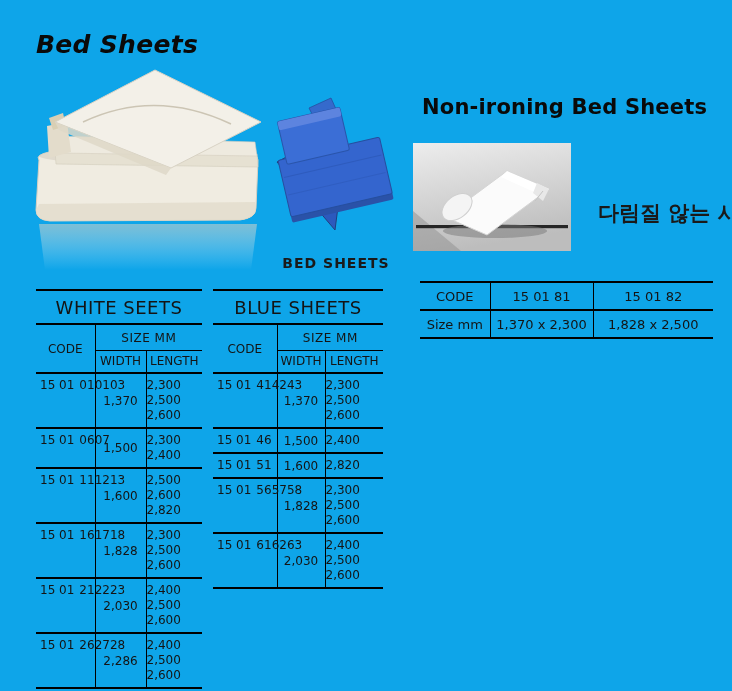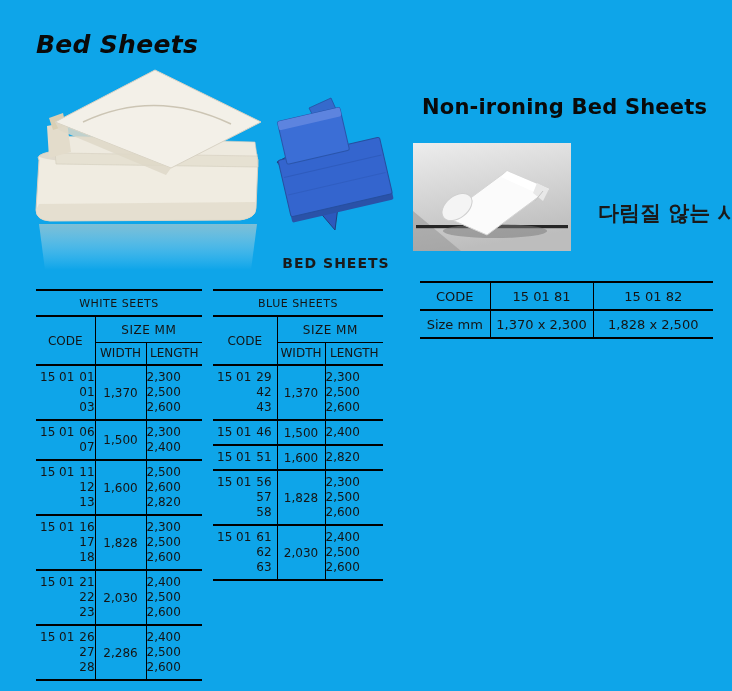--- a/index.html
+++ b/index.html
@@ -31,33 +31,33 @@
   .gray-photo{left:413px;top:143px;width:158px;height:108px;}
   figure svg{display:block;width:100%;height:100%;}
   
   table{border-collapse:collapse;table-layout:fixed;}
   .product-table{position:absolute;top:289px;font-size:12px;color:#141414;}
   .white-table{left:36px;width:166px;}
   .blue-table{left:213px;width:170px;}
   .product-table th{font-weight:normal;}
   .t-title{
     border-top:2px solid #000;border-bottom:2px solid #000;
-    text-align:center;padding:6px 0 5px;font-size:11px;letter-spacing:0.5px;
+    text-align:center;padding:6px 0 5px;font-size:18px;letter-spacing:0.5px;
   }
   .h-code{border-right:1px solid #000;border-bottom:2px solid #000;text-align:center;}
   .h-size{border-bottom:1px solid #000;text-align:center;padding:6px 0 5px;letter-spacing:0.5px;}
   .h-width{border-right:1px solid #000;border-bottom:2px solid #000;text-align:center;padding:3px 0 4px;}
   .h-length{border-bottom:2px solid #000;text-align:center;padding:3px 0 4px;}
   .product-table tbody tr{border-bottom:2px solid #000;}
   .c-code{
     border-right:1px solid #000;vertical-align:top;
     padding:4px 2px 4px 4px;white-space:nowrap;line-height:15px;
   }
   .c-code .pfx{display:inline-block;vertical-align:top;}
-  .c-code .sfx{display:inline-flex;flex-direction:column;margin-left:5px;text-align:right;}
+  .c-code .sfx{display:inline-flex;flex-direction:row;margin-left:5px;text-align:right;}
   .c-width{border-right:1px solid #000;text-align:center;vertical-align:middle;padding:4px 1px;}
   .c-length{text-align:left;vertical-align:middle;padding:4px 0;line-height:15px;}
   .c-length span{display:block;}
   
   .spec-table{position:absolute;left:420px;top:281px;width:293px;font-size:13px;color:#141414;}
   .spec-table td{border-bottom:2px solid #000;text-align:center;padding:4px 2px;height:18px;vertical-align:middle;}
   .spec-table tr:first-child td{border-top:2px solid #000;}
   .spec-table td:nth-child(1),.spec-table td:nth-child(2){border-right:1px solid #000;}
 </style>
 </head>
@@ -270,21 +270,21 @@
         <th colspan="2" class="h-size">SIZE MM</th>
       </tr>
       <tr>
         <th class="h-width">WIDTH</th>
         <th class="h-length">LENGTH</th>
       </tr>
     </thead>
     <tbody>
         <tr>
           <td class="c-code"><span class="pfx">15 01</span><span class="sfx">
-              <span>29</span>
+              <span>41</span>
               <span>42</span>
               <span>43</span>
             </span></td>
           <td class="c-width">1,370</td>
           <td class="c-length">
             <span>2,300</span>
             <span>2,500</span>
             <span>2,600</span>
           </td>
         </tr>

